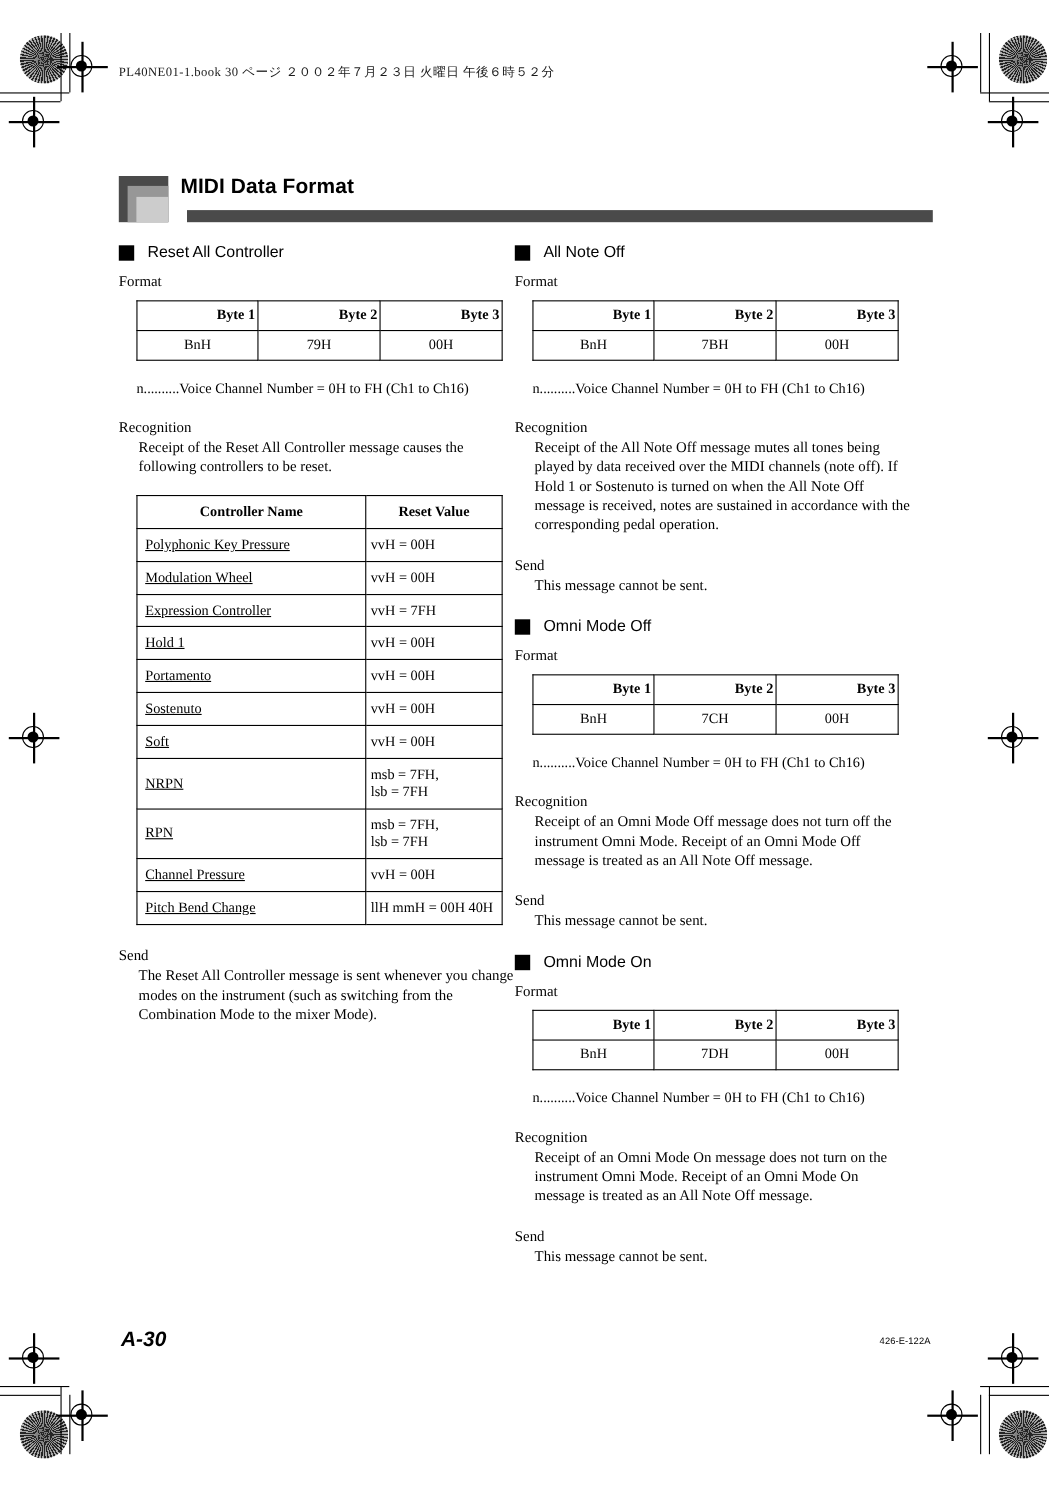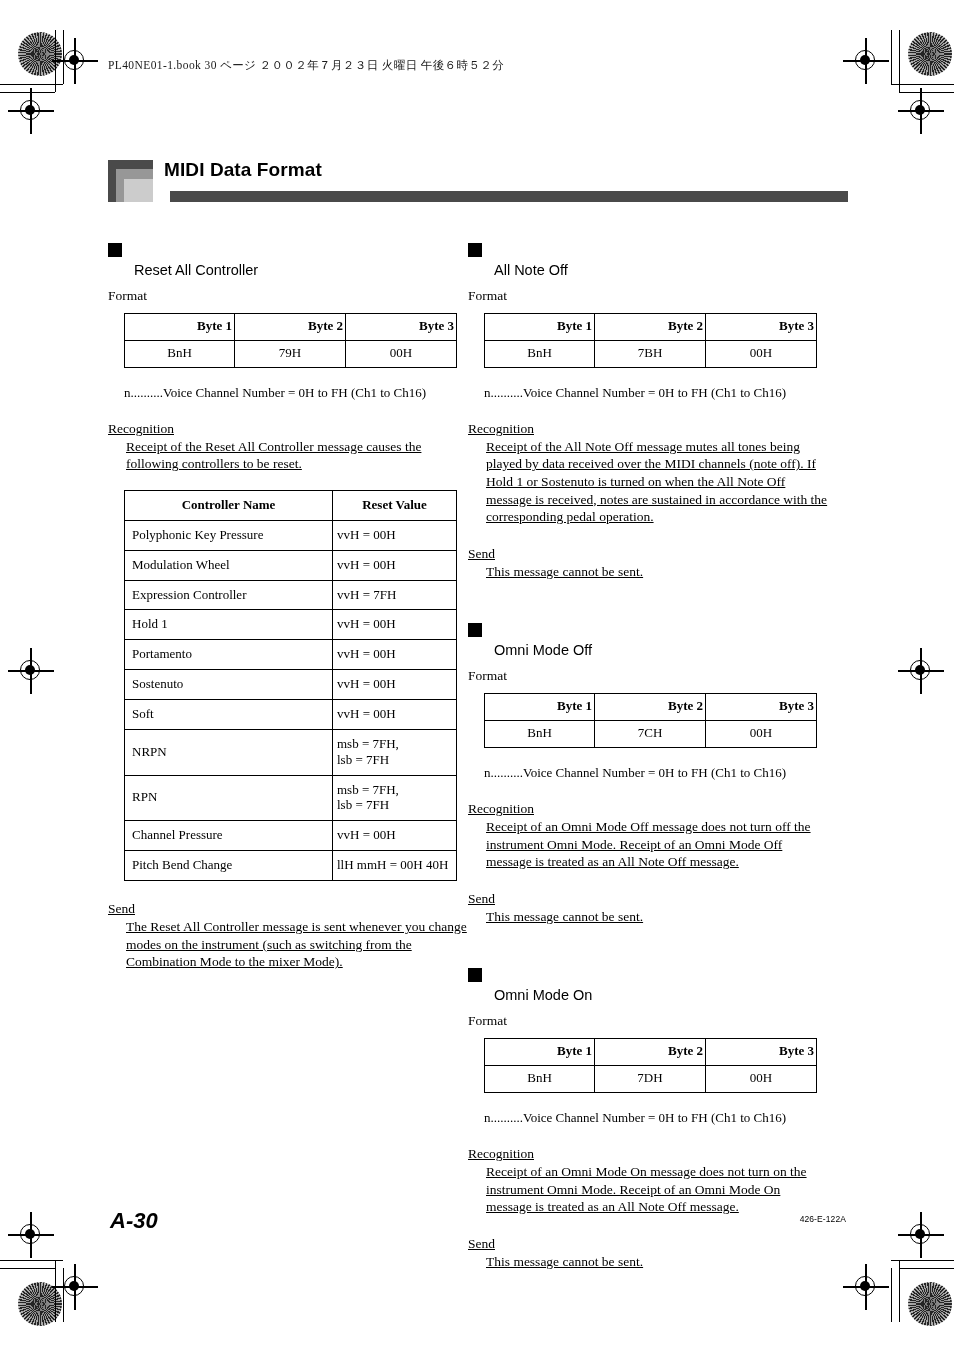--- a/index.html
+++ b/index.html
@@ -153,21 +153,20 @@
     width: 14px;
     height: 14px;
     background: #000;
     flex: 0 0 auto;
   }
   .sec-title {
     font-family: "Liberation Sans", sans-serif;
     font-size: 14.5px;
     margin-left: 12px;
     color: #000;
-    margin-top: 40px;
   }
 
   .label-line {
     font-size: 13.5px;
     margin: 0 0 9px 0;
   }
 
   
   table.byte-table {
     border-collapse: collapse;
@@ -190,21 +189,21 @@
   table.byte-table td {
     font-weight: normal;
   }
 
   .note-line {
     font-size: 13px;
     margin: 17px 0 0 16px;
   }
 
   
-  .block { margin-top: 20px; text-decoration: underline; }
+  .block { margin-top: 20px; }
   .block-head {
     font-size: 13.5px;
     margin: 0 0 1px 0;
   }
   .block-body {
     font-size: 13.5px;
     margin: 0 0 0 18px;
     line-height: 1.30;
   }
 
@@ -221,40 +220,41 @@
     font-size: 13px;
     line-height: 1.22;
   }
   table.ctrl-table th {
     font-weight: bold;
     padding: 6px 2px 7px 2px;
   }
   table.ctrl-table td.name {
     text-align: left;
     padding: 6px 4px 7px 7px;
+    text-decoration: underline;
   }
   table.ctrl-table td.val {
     padding: 6px 4px 7px 4px;
   }
   table.ctrl-table col.c-name { width: 208px; }
   table.ctrl-table col.c-val  { width: 124px; }
 
   table.byte-table col.b1 { width: 110px; }
   table.byte-table col.b2 { width: 111px; }
   table.byte-table col.b3 { width: 111px; }
 
   
   .page-number {
     position: absolute;
     left: 110px;
     top: 1208px;
     font-family: "Liberation Sans", sans-serif;
     font-style: italic;
     font-weight: bold;
-    font-size: 22px;
+    font-size: 19px;
     color: #000;
   }
   .doc-code {
     position: absolute;
     right: 108px;
     top: 1214px;
     font-family: "Liberation Sans", sans-serif;
     font-size: 8.5px;
     color: #000;
     letter-spacing: 0.1px;

